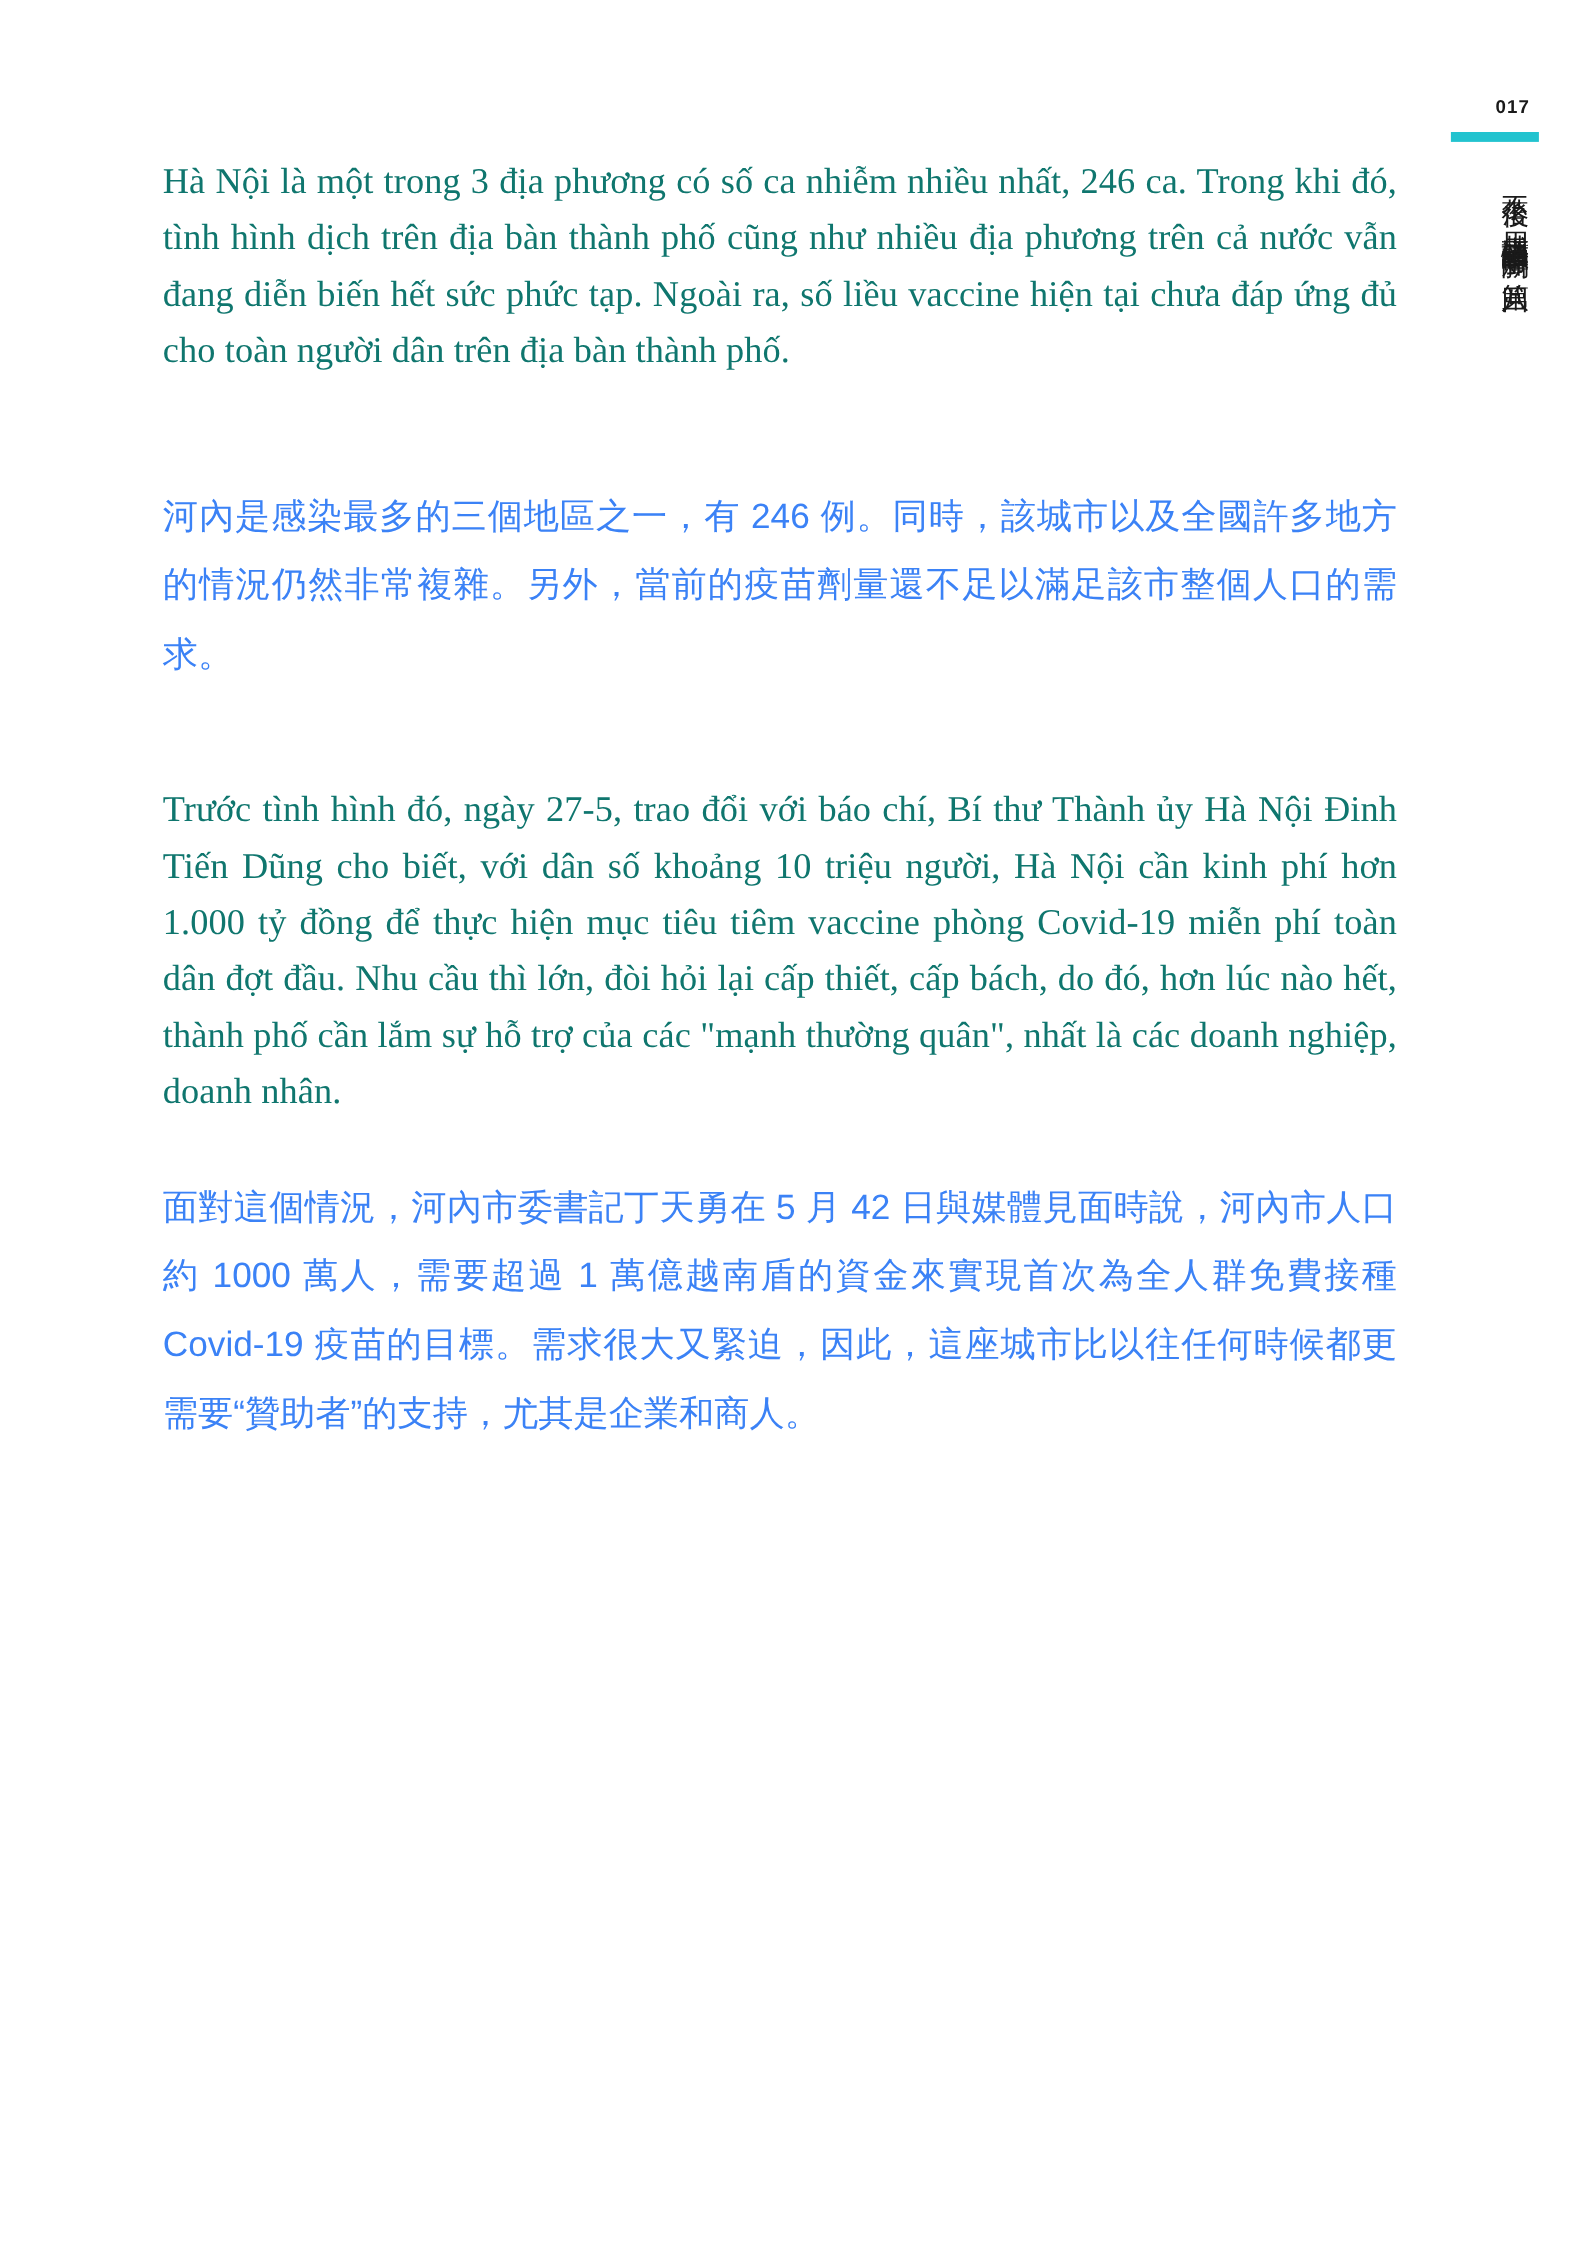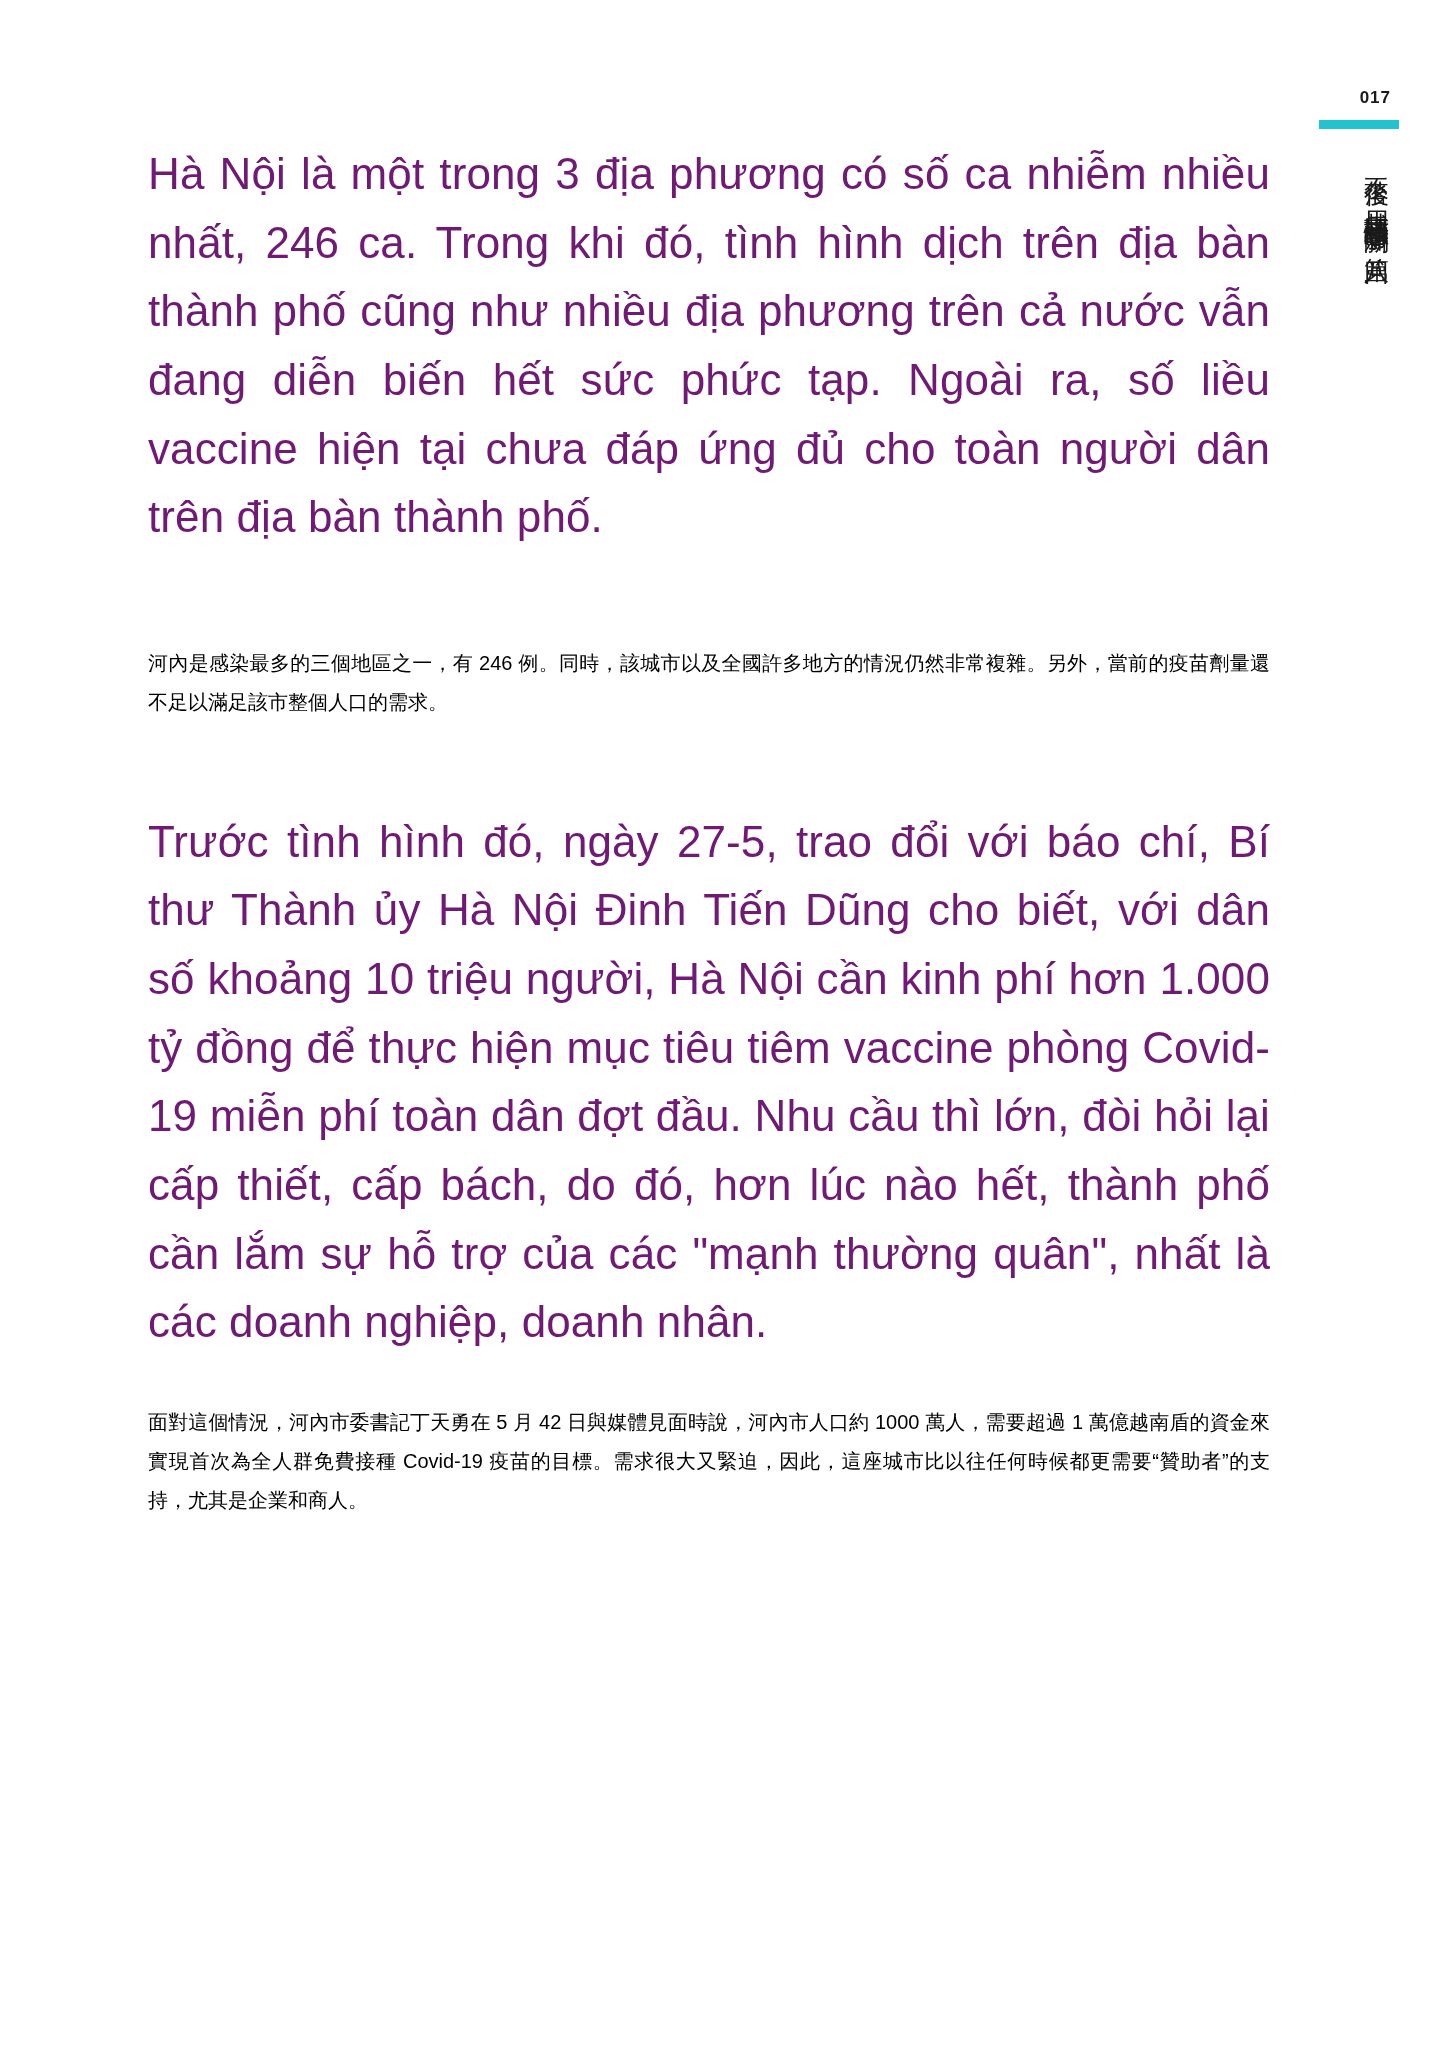--- a/index.html
+++ b/index.html
@@ -61,33 +61,33 @@
     left: 148px;
     top: 140px;
     width: 1122px;
   }
 
   p {
     margin: 0;
   }
 
   .vi {
-    color: #701a75;
-    font-family: Liberation Sans, sans-serif;
-    font-size: 44px;
+    color: #0f766e;
+    font-family: Liberation Serif, serif;
+    font-size: 33px;
     line-height: 1.56;
     text-align: justify;
     text-align-last: left;
     letter-spacing: 0.1px;
   }
 
   .zh {
-    color: #000000;
+    color: #3b82f6;
     font-family: "Liberation Sans", sans-serif;
-    font-size: 20px;
+    font-size: 32px;
     line-height: 1.95;
     text-align: justify;
     text-align-last: left;
   }
 
   .gap-a { height: 92px; }
   .gap-b { height: 86px; }
   .gap-c { height: 46px; }
 </style>
 </head>

